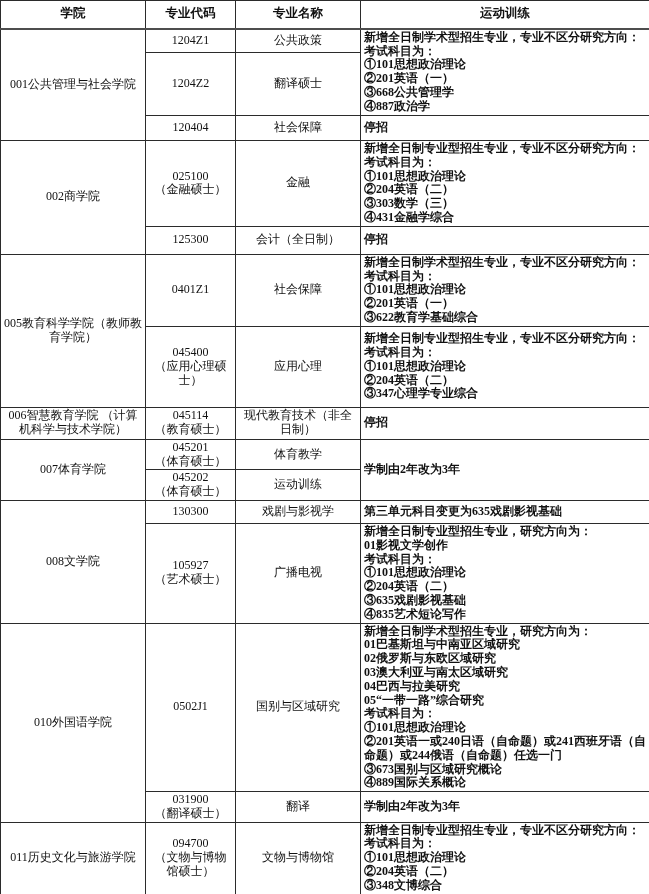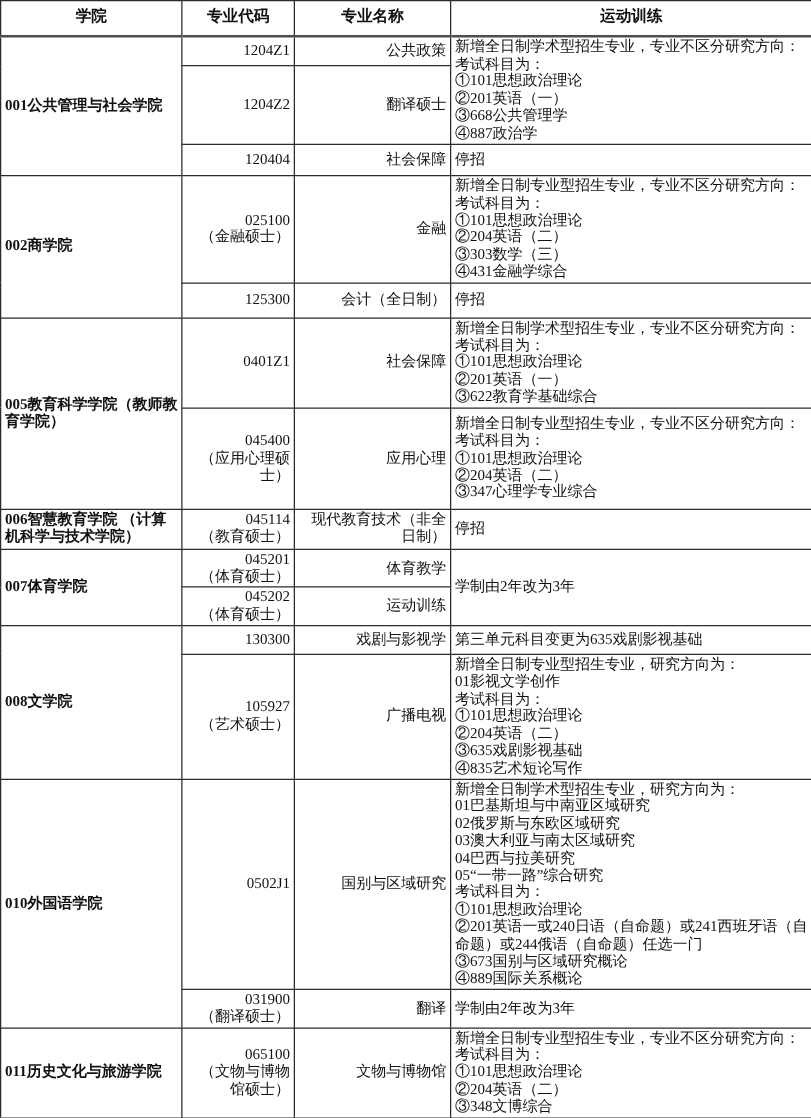--- a/index.html
+++ b/index.html
@@ -33,34 +33,35 @@
   }
   table.changes th {
     font-size: 12.5px;
     font-weight: bold;
     text-align: center;
     padding: 4px 2px;
     border-bottom-width: 2px;
     border-bottom-color: #4d4d4d;
   }
   td.college {
-    font-weight: bold;
-    text-align: left;
+    font-weight: normal;
+    text-align: center;
     font-size: 12px;
     line-height: 15px;
     padding-left: 3px;
   }
   td.code, td.major {
-    text-align: right;
+    text-align: center;
     white-space: pre-line;
   }
   td.change {
     text-align: left;
     white-space: pre-line;
     padding-left: 4px;
+    font-weight: bold;
   }
 </style>
 </head>
 <body>
 
 <div id="page">
   <table class="changes">
     <colgroup>
       <col style="width:145px">
       <col style="width:90px">
@@ -194,21 +195,21 @@
     </tr>
     <tr style="height:28px">
       <td class="code">031900
 （翻译硕士）</td>
       <td class="major">翻译</td>
       <td class="change">学制由2年改为3年</td>
     </tr>
 
     <tr style="height:60px">
       <td class="college">011历史文化与旅游学院</td>
-      <td class="code">065100
+      <td class="code">094700
 （文物与博物馆硕士）</td>
       <td class="major">文物与博物馆</td>
       <td class="change">新增全日制专业型招生专业，专业不区分研究方向：
 考试科目为：
 ①101思想政治理论
 ②204英语（二）
 ③348文博综合</td>
     </tr>
 
   </tbody>

